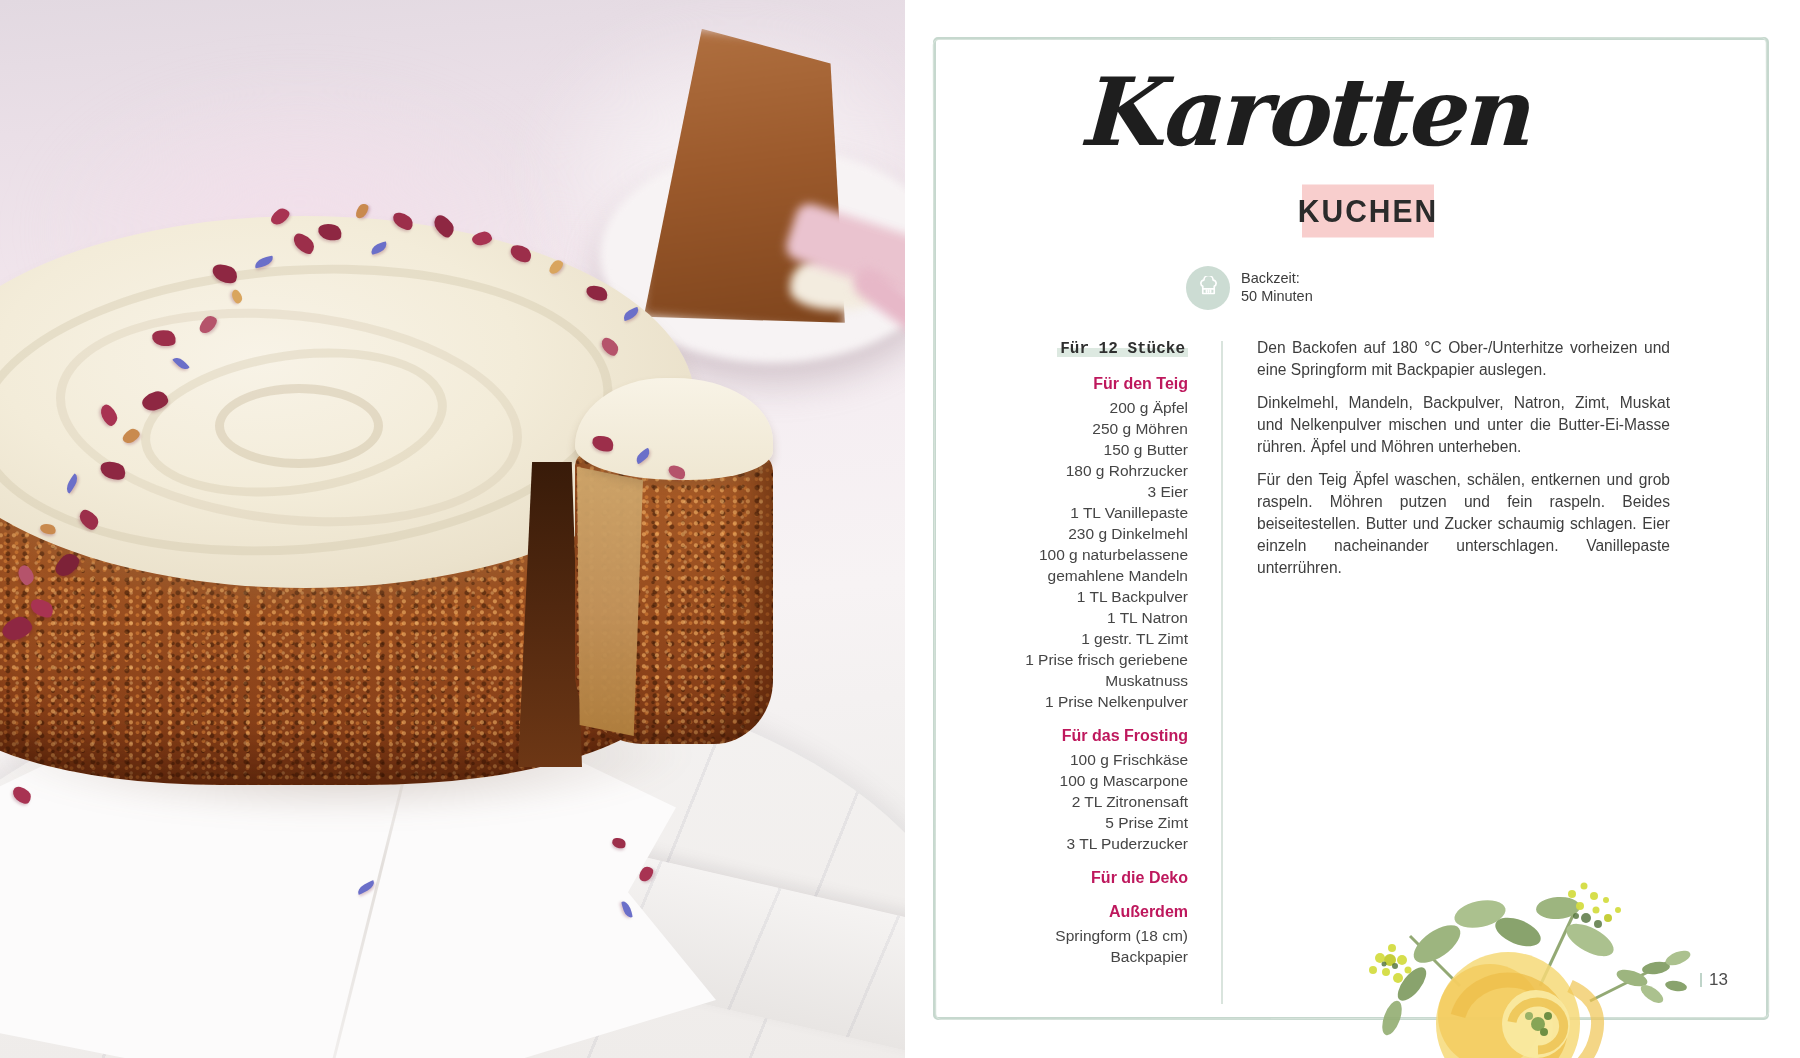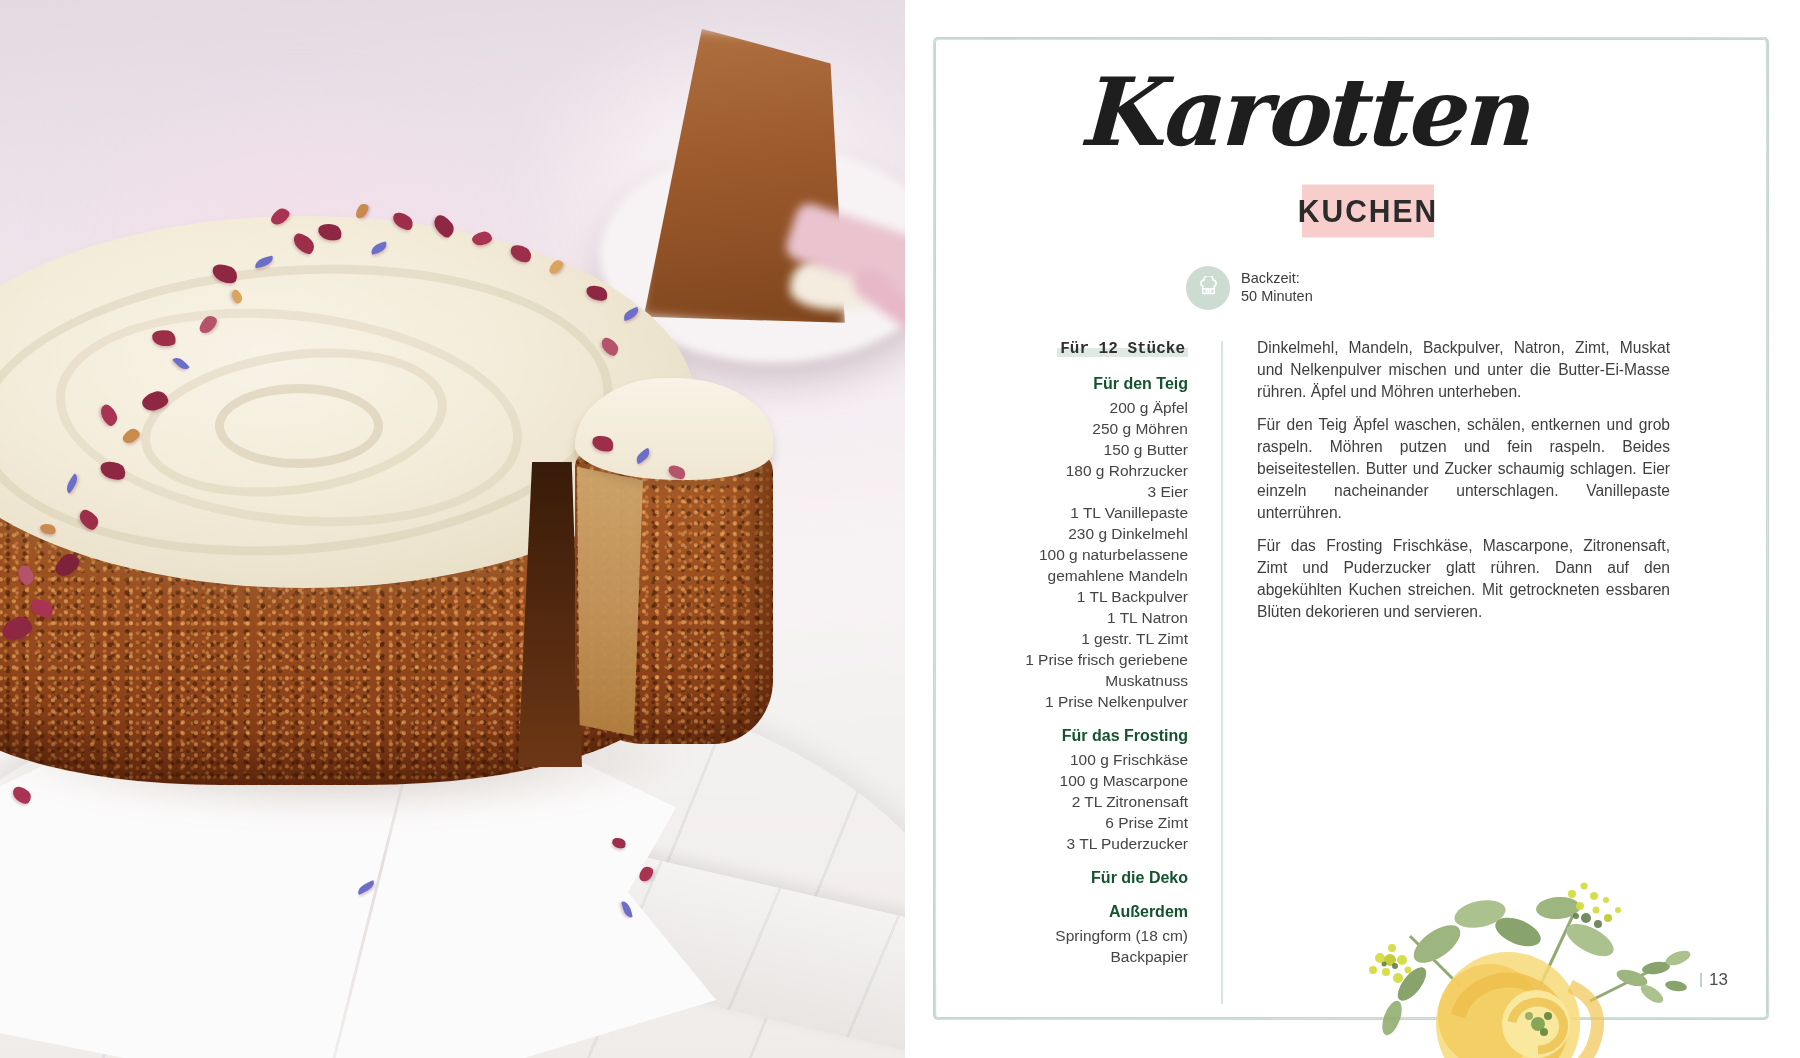--- a/index.html
+++ b/index.html
@@ -92,21 +92,21 @@
   .time{display:flex;align-items:flex-start;}
   .badge{width:44px;height:44px;border-radius:50%;background:#ccdcd3;flex:0 0 auto;
     display:flex;align-items:center;justify-content:center;margin-right:11px;}
   .badge svg{width:25px;height:25px;}
   .t-txt{font-size:14.5px;line-height:18px;color:#3c3c3c;padding-top:3px;}
   .t-label{font-weight:normal;display:block;}
   .ingredients{position:absolute;left:1000px;top:337px;width:188px;text-align:right;
     font-size:15.5px;line-height:21px;color:#454545;}
   .servings{font-weight:bold;font-size:16px;color:#2f2f2f;margin-bottom:8px;}
   .servings span{background:linear-gradient(to bottom,rgba(221,233,225,0) 42%,#dde9e1 42%,#dde9e1 94%,rgba(221,233,225,0) 94%);padding:0 3px;font-family:Liberation Mono, monospace;}
-  .g-head{font-weight:bold;font-size:16px;color:#14532d;margin:13px 0 3px;}
+  .g-head{font-weight:bold;font-size:16px;color:#be185d;margin:13px 0 3px;}
   .divider{position:absolute;left:1221px;top:341px;width:2px;height:663px;background:#d9e4dd;}
   .instructions{position:absolute;left:1257px;top:337px;width:413px;
     font-size:15.6px;line-height:22px;color:#3e3e3e;text-align:justify;}
   .instructions p{margin:0 0 11px;}
   .flower{position:absolute;left:1340px;top:866px;width:380px;height:196px;}
   .pageno{position:absolute;left:1700px;top:970px;font-size:17px;color:#4c4c4c;display:flex;align-items:center;}
   .pageno .bar{display:inline-block;width:2px;height:14px;background:#bfd4c9;margin-right:7px;}
 </style>
 </head>
 <body>
@@ -208,32 +208,32 @@
       <div class="g-item">100 g naturbelassene gemahlene Mandeln</div>
       <div class="g-item">1 TL Backpulver</div>
       <div class="g-item">1 TL Natron</div>
       <div class="g-item">1 gestr. TL Zimt</div>
       <div class="g-item">1 Prise frisch geriebene Muskatnuss</div>
       <div class="g-item">1 Prise Nelkenpulver</div>
       <div class="g-head">Für das Frosting</div>
       <div class="g-item">100 g Frischkäse</div>
       <div class="g-item">100 g Mascarpone</div>
       <div class="g-item">2 TL Zitronensaft</div>
-      <div class="g-item">6 Prise Zimt</div>
+      <div class="g-item">5 Prise Zimt</div>
       <div class="g-item">3 TL Puderzucker</div>
       <div class="g-head">Für die Deko</div>
       <div class="g-head">Außerdem</div>
       <div class="g-item">Springform (18 cm)</div>
       <div class="g-item">Backpapier</div>
     </aside>
   <div class="divider"></div>
   <main class="instructions" id="instructions">
+      <p>Den Backofen auf 180 °C Ober-/Unterhitze vorheizen und eine Springform mit Backpapier auslegen.</p>
       <p>Dinkelmehl, Mandeln, Backpulver, Natron, Zimt, Muskat und Nelkenpulver mischen und unter die Butter-Ei-Masse rühren. Äpfel und Möhren unterheben.</p>
       <p>Für den Teig Äpfel waschen, schälen, entkernen und grob raspeln. Möhren putzen und fein raspeln. Beides beiseitestellen. Butter und Zucker schaumig schlagen. Eier einzeln nacheinander unterschlagen. Vanillepaste unterrühren.</p>
-      <p>Für das Frosting Frischkäse, Mascarpone, Zitronensaft, Zimt und Puderzucker glatt rühren. Dann auf den abgekühlten Kuchen streichen. Mit getrockneten essbaren Blüten dekorieren und servieren.</p>
     </main>
   <svg class="flower" viewBox="0 0 380 196" xmlns="http://www.w3.org/2000/svg">
     <g opacity="0.9">
       <line x1="120" y1="120" x2="70" y2="70" stroke="#88a065" stroke-width="3"></line>
       <line x1="200" y1="120" x2="235" y2="45" stroke="#88a065" stroke-width="3"></line>
       <line x1="250" y1="135" x2="330" y2="95" stroke="#88a065" stroke-width="3"></line>
       <ellipse cx="97" cy="78" rx="27" ry="13" fill="#93ad72" transform="rotate(-35 97 78)"></ellipse>
       <ellipse cx="140" cy="48" rx="26" ry="13" fill="#a3bb82" transform="rotate(-12 140 48)"></ellipse>
       <ellipse cx="178" cy="66" rx="24" ry="12" fill="#7d9a5e" transform="rotate(22 178 66)"></ellipse>
       <ellipse cx="218" cy="42" rx="22" ry="11" fill="#93ad72" transform="rotate(-4 218 42)"></ellipse>

